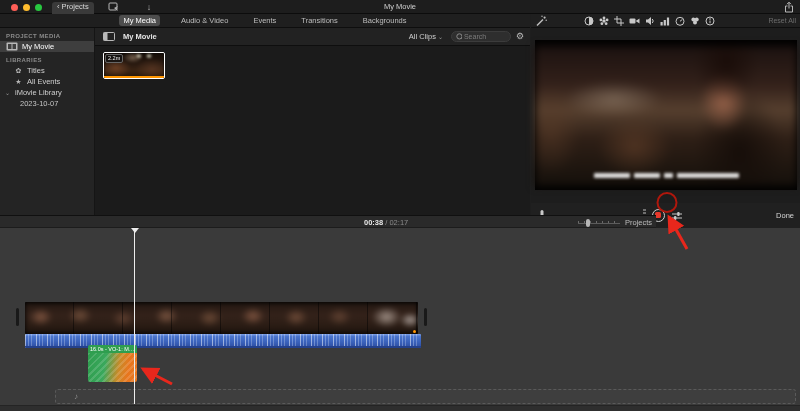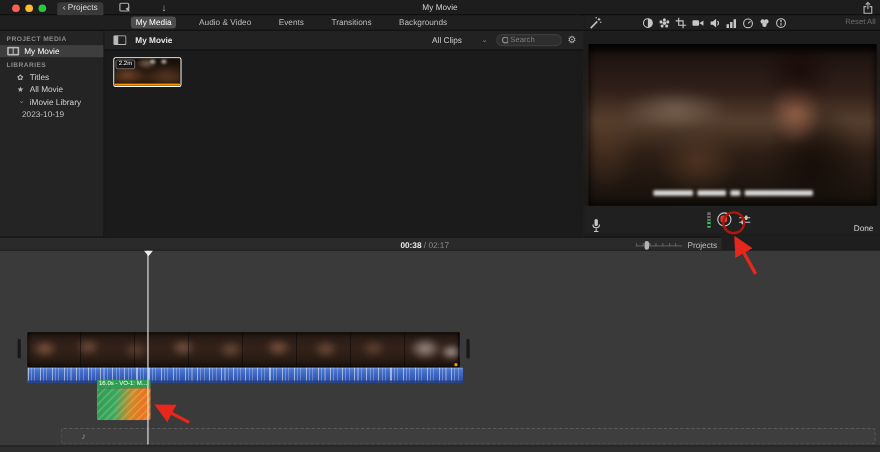--- a/index.html
+++ b/index.html
@@ -21,28 +21,28 @@
   .left-pane { position:absolute; left:0; top:14px; width:530px; height:201px; background:#1b1b1b; border-right:1px solid #000; }
   .tabbar { position:absolute; left:0; top:0; width:530px; height:14px; background:#1f1f1f; border-bottom:1px solid #0e0e0e; display:flex; align-items:center; justify-content:center; gap:17px; }
   .tab { font-size:7.5px; color:#bdbdbd; padding:1px 4px; border-radius:3px; white-space:nowrap; }
   .tab.selected { background:#4d4d4d; color:#fff; }
 
   .sidebar { position:absolute; left:0; top:14px; width:95px; height:187px; background:#242424; border-right:1px solid #151515; }
   .side-hdr { font-size:6px; letter-spacing:.4px; color:#8b8b8b; padding:5px 0 2px 6px; font-weight:bold; }
   .side-row { display:flex; align-items:center; gap:4px; height:11px; padding-left:14px; font-size:7.5px; color:#cfcfcf; white-space:nowrap; }
   .side-row.selected { background:#3e3e3e; color:#fff; }
   .side-row .glyph { font-size:7px; width:9px; text-align:center; color:#b8b8b8; }
-  .side-row.lib { padding-left:16px; color:#cfcfcf; }
+  .side-row.lib { padding-left:4px; color:#cfcfcf; }
   .side-row.date { padding-left:20px; color:#c4c4c4; }
 
   .browser { position:absolute; left:95px; top:14px; width:435px; height:187px; background:#1b1b1b; }
   .browser-hdr { position:absolute; left:0; top:0; width:435px; height:18px; background:#222; border-bottom:1px solid #0e0e0e; display:flex; align-items:center; }
   .pane-toggle { margin-left:8px; }
   .browser-title { margin-left:8px; font-size:7.5px; font-weight:bold; color:#e6e6e6; }
-  .filter { margin-left:auto; font-size:7.5px; color:#cfcfcf; display:flex; align-items:center; gap:18px; }
+  .filter { margin-left:auto; font-size:7.5px; color:#cfcfcf; display:flex; align-items:center; gap:2px; }
   .filter .chev { font-size:6px; color:#9a9a9a; }
   .search-box { margin-left:8px; width:60px; height:11px; background:#2e2e2e; border:1px solid #3c3c3c; border-radius:6px; display:flex; align-items:center; padding:0 4px; gap:2px; }
   .search-box input { width:42px; background:transparent; border:none; outline:none; font-size:7px; color:#ddd; font-family:inherit; }
   .search-box input::placeholder { color:#7d7d7d; }
   .appearance-btn { margin:0 6px 0 5px; font-size:9px; color:#b8b8b8; line-height:1; }
 
   .thumb { position:absolute; left:8px; top:24px; width:62px; height:27px; border:1.5px solid #fff; border-radius:2px; background:#000; overflow:hidden; }
   .thumb-img { position:absolute; inset:0; background:
       radial-gradient(14px 8px at 48% 18%, rgba(200,170,140,.5), transparent 70%),
       radial-gradient(5px 4px at 58% 12%, rgba(255,255,230,.9), transparent 70%),
@@ -68,21 +68,21 @@
       radial-gradient(34px 42px at 72% 40%, rgba(155,100,75,.95), rgba(80,45,30,0) 70%),
       radial-gradient(60px 80px at 78% 75%, rgba(20,12,8,.9), transparent 75%),
       radial-gradient(70px 26px at 30% 38%, rgba(165,145,125,.5), transparent 70%),
       radial-gradient(40px 60px at 6% 60%, rgba(90,60,40,.6), transparent 75%),
       radial-gradient(50px 40px at 38% 72%, rgba(110,70,45,.55), transparent 75%),
       linear-gradient(180deg,#1c1210 0%,#33211a 28%,#57402f 46%,#2e1f16 66%,#15100b 100%);
       filter:blur(4px); }
   .subtitle-blur { position:absolute; left:0; right:0; bottom:12px; display:flex; justify-content:center; gap:4px; filter:blur(1.6px); opacity:.85; }
   .subtitle-blur i { display:block; height:5px; background:#fff; border-radius:1px; }
 
-  .vo-bar { position:absolute; left:0; top:173px; width:269px; height:25px; background:#202020; display:flex; align-items:flex-end; }
+  .vo-bar { position:absolute; left:0; top:189px; width:269px; height:25px; background:#202020; display:flex; align-items:center; }
   .mic-btn { margin-left:6px; }
   .vo-center { position:absolute; left:112px; top:0; height:25px; display:flex; align-items:center; gap:6px; }
   .level-meter { width:3px; height:14px;
       background: repeating-linear-gradient(180deg, transparent 0 2px, #202020 2px 3px),
                   linear-gradient(180deg,#6f6f6f 0 58%, #2ecc4e 58%); }
   .record-btn { position:relative; width:13px; height:13px; border:1.5px solid #cfcfcf; border-radius:50%; }
   .record-btn .sq { position:absolute; left:2.2px; top:2.2px; width:5.6px; height:5.6px; background:#e8382b; border-radius:1.5px; }
   .done-btn { position:absolute; right:6px; font-size:7.5px; color:#d6d6d6; }
 
   
@@ -193,28 +193,28 @@
           </svg>
         <span>My Movie</span>
       </div>
       <div class="side-hdr">LIBRARIES</div>
       <div class="side-row">
         <span class="glyph">✿</span>
         <span>Titles</span>
       </div>
       <div class="side-row">
         <span class="glyph">★</span>
-        <span>All Movie</span>
+        <span>All Events</span>
       </div>
       <div class="side-row lib">
         <span class="glyph" style="width:7px;font-size:6px;color:#9a9a9a">⌄</span>
         <span>iMovie Library</span>
       </div>
       <div class="side-row date">
-        <span>2023-10-19</span>
+        <span>2023-10-07</span>
       </div>
     </div>
 
     <div class="browser">
       <div class="browser-hdr">
         <span class="pane-toggle">
           <svg class="ic" width="12" height="9">
               <rect x=".5" y=".5" width="11" height="8" rx="1" fill="none" stroke="#b8b8b8"></rect>
               <rect x=".5" y=".5" width="4" height="8" fill="#b8b8b8"></rect>
             </svg>

